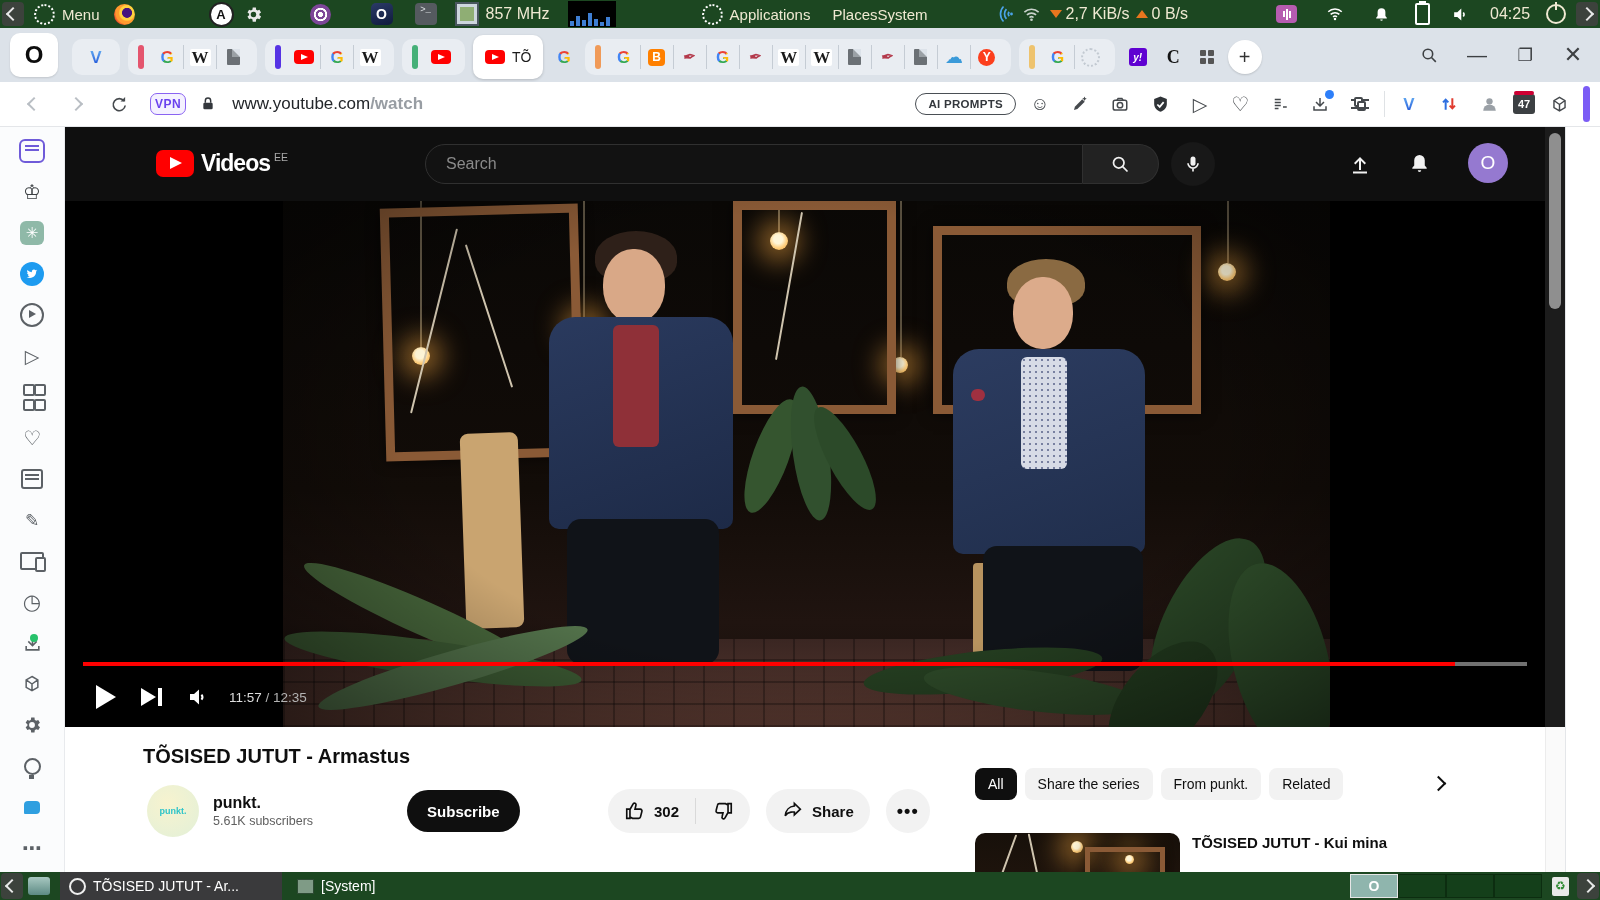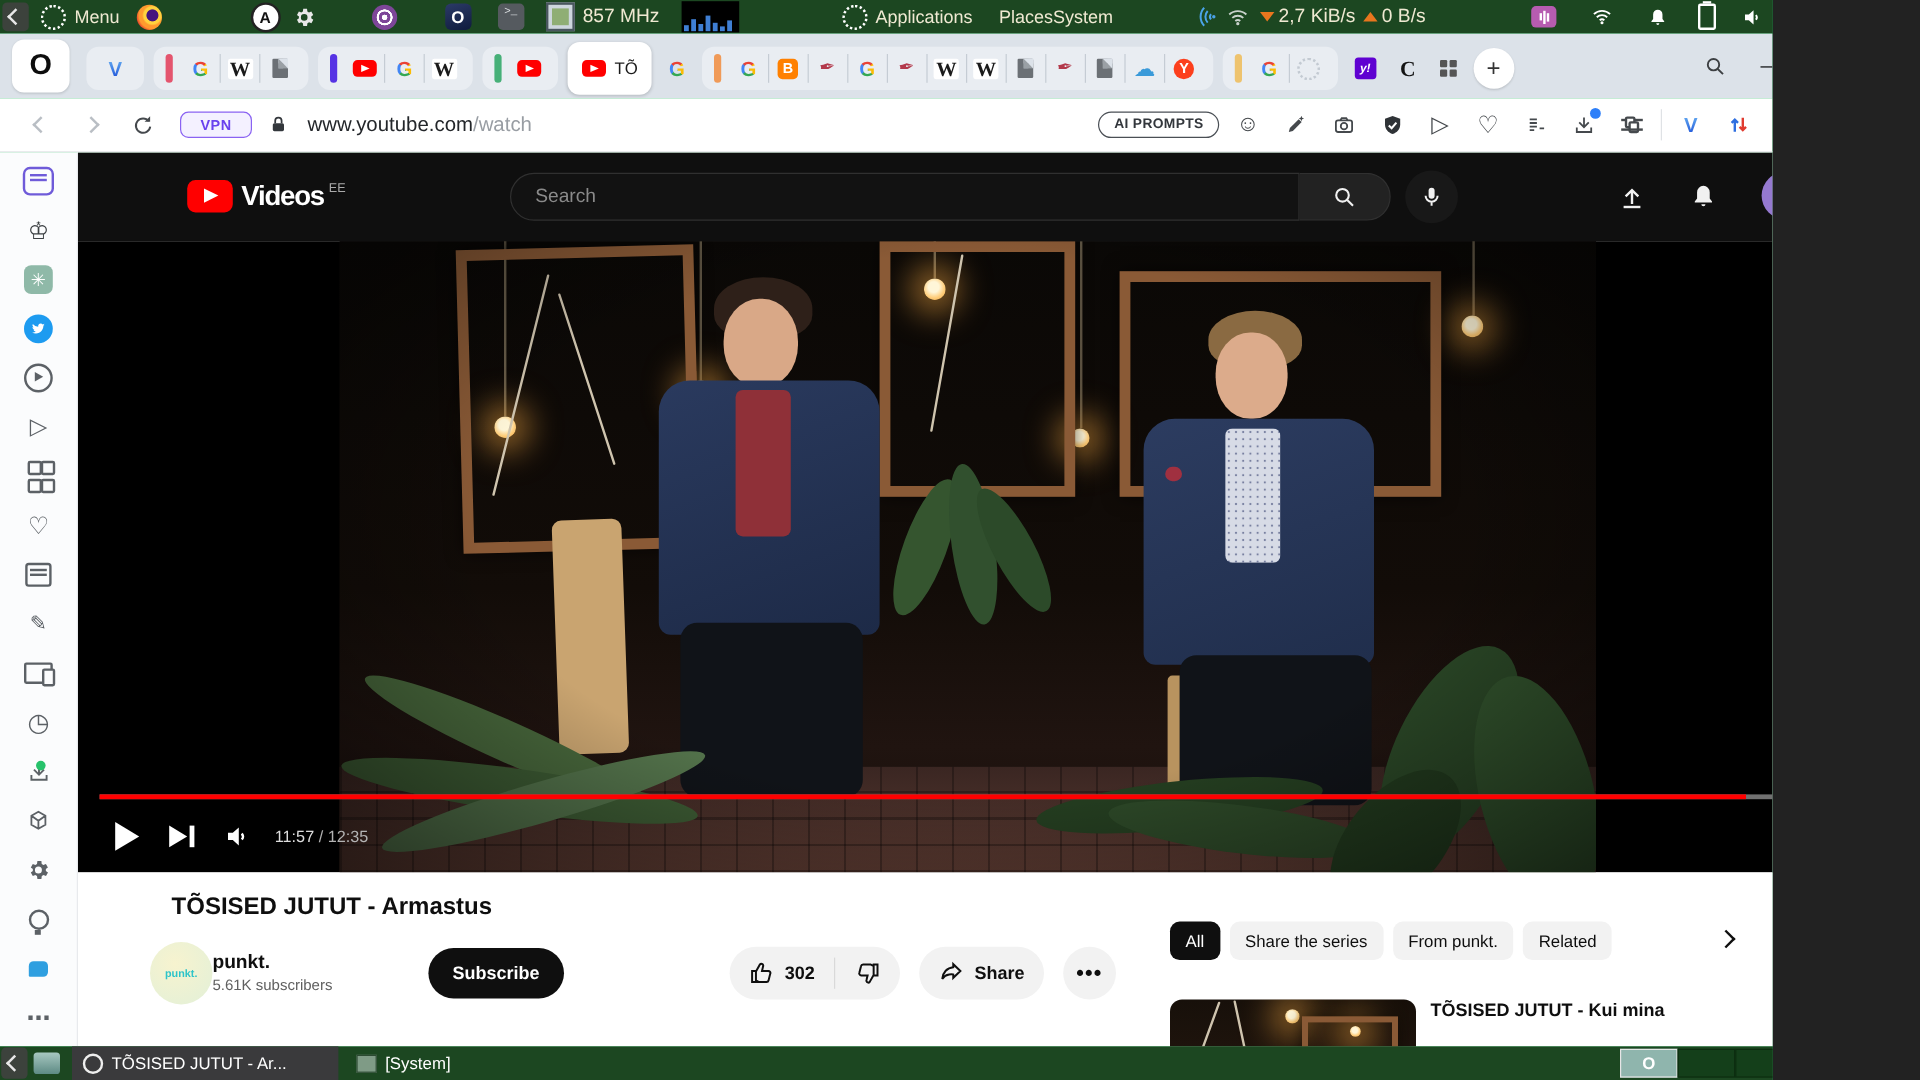--- a/index.html
+++ b/index.html
@@ -1,17 +1,17 @@
 <!DOCTYPE html>
 <html><head>
 <meta charset="utf-8">
 <style>
   html,body{margin:0;padding:0;background:#222;}
-  #screen{position:relative;width:1477px;height:900px;overflow:hidden;
-    font-family:"Liberation Sans","DejaVu Sans",sans-serif;background:#22c55e;}
+  #screen{position:relative;width:1600px;height:900px;overflow:hidden;
+    font-family:"Liberation Sans","DejaVu Sans",sans-serif;background:#a21caf;}
   .abs{position:absolute;}
   .flex{display:flex;align-items:center;}
   svg{display:block;}
 
   
   #top-panel{left:0;top:0;width:1600px;height:28px;background:#1c4721;color:#efe9d2;font-size:15px;}
   .panel-btn{height:24px;border-radius:4px;display:flex;align-items:center;justify-content:center;}
   .panel-sq{background:#3c423c;width:22px;}
   .chev{display:inline-block;width:8px;height:8px;border-left:2px solid #e8e8e8;border-bottom:2px solid #e8e8e8;}
   .chev.l{transform:rotate(45deg);} .chev.r{transform:rotate(-135deg);}
@@ -72,23 +72,23 @@
     -webkit-background-clip:text;background-clip:text;color:transparent;}
   .fav-faded{width:15px;height:15px;border:2px dotted #c3cad2;border-radius:50%;}
   .win-btn{width:34px;height:34px;display:flex;align-items:center;justify-content:center;color:#3d4043;}
   #new-tab-btn{width:34px;height:34px;border-radius:50%;background:#fff;display:flex;align-items:center;justify-content:center;
     font-size:20px;color:#333;box-shadow:0 1px 2px rgba(0,0,0,.15);}
 
   
   #toolbar{left:0;top:82px;width:1600px;height:45px;background:#fff;border-bottom:1px solid #e4e6e9;box-sizing:border-box;}
   .tb-ic{width:32px;height:32px;display:flex;align-items:center;justify-content:center;color:#45494d;}
   .vpn-badge{border:1.5px solid #8a63f2;color:#6a42ee;background:#f4f1ff;font-size:12px;font-weight:bold;
-    padding:3px 16px;border-radius:7px;letter-spacing:.5px;}
+    padding:3px 4px;border-radius:7px;letter-spacing:.5px;}
   .url{font-size:17px;color:#23262a;}
-  .url .path{color:#989da3;}
+  .url .path{color:#989da3;font-weight:bold;}
   .ai-pill{border:1.8px solid #4a4f55;border-radius:15px;padding:4px 12px;font-size:11.5px;font-weight:bold;color:#33373c;letter-spacing:.3px;}
   .badge47{width:22px;height:20px;background:#3c4043;border-radius:3px;color:#fff;font-size:11px;font-weight:bold;
     display:flex;align-items:center;justify-content:center;position:relative;}
   .badge47:before{content:"";position:absolute;top:-3px;left:1px;right:1px;height:4px;background:#c03;border-radius:2px;}
   .blue-dot{position:absolute;right:2px;top:2px;width:9px;height:9px;border-radius:50%;background:#2d7ff9;}
   .purple-edge{width:7px;height:36px;border-radius:4px;background:#7b5cf5;}
   .tb-sliders{width:18px;height:14px;position:relative;}
   .tb-sliders:before,.tb-sliders:after{content:"";position:absolute;left:0;right:0;height:2px;background:#45494d;}
   .tb-sliders:before{top:2px;} .tb-sliders:after{bottom:2px;}
   .tb-sliders i{position:absolute;width:5px;height:6px;background:#fff;border:2px solid #45494d;border-radius:2px;}
@@ -764,21 +764,21 @@
             <svg width="24" height="24" style="color:#fff">
               <use href="#i-speaker"></use>
             </svg>
           </span>
         <span class="timetxt"><span>11:57</span><span class="dur"><span> / </span><span>12:35</span></span></span>
       </div>
     </div>
 
     <div id="below">
       <div class="abs vid-title" style="left:78px;top:18px">TÕSISED JUTUT - Armastus</div>
-      <div class="abs flex" style="left:60px;top:58px;">
+      <div class="abs flex" style="left:82px;top:58px;gap:14px">
         <span class="ch-avatar">punkt.</span>
         <div>
           <div class="ch-name">punkt.</div>
           <div class="ch-subs">5.61K subscribers</div>
         </div>
         <span class="btn-subscribe" style="margin-left:80px">Subscribe</span>
       </div>
       <div class="abs flex" style="left:543px;top:62px;gap:16px">
         <div class="pill">
           <span class="seg">

